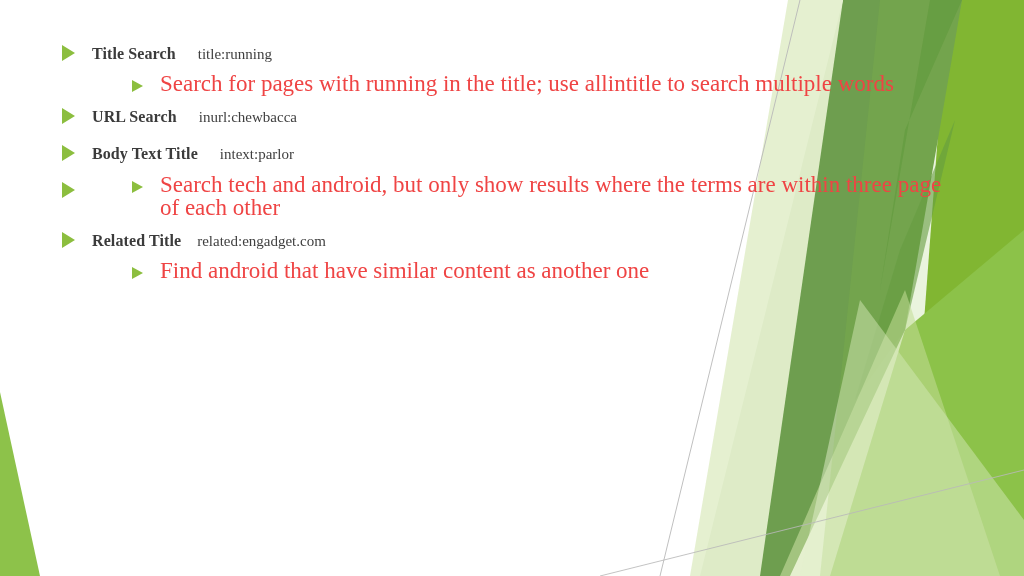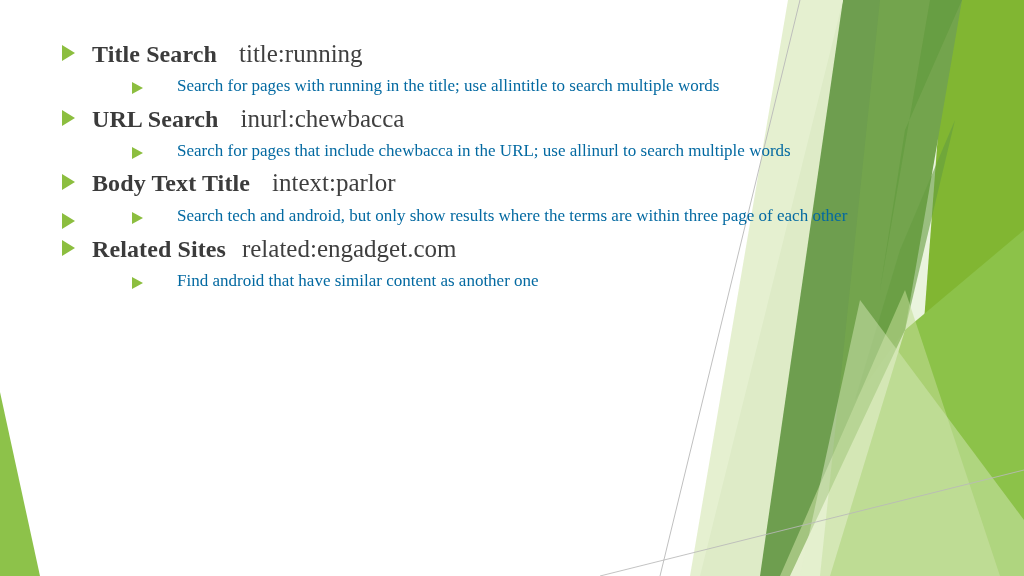--- a/index.html
+++ b/index.html
@@ -86,46 +86,45 @@
     top: 9px;
     border-width: 8px 0 8px 13px;
   }
   li.item2 > .bullet {
     top: 8px;
     border-width: 6.5px 0 6.5px 11px;
   }
 
   .head {
     font-weight: bold;
-    font-size: 24px;
+    font-size: 16px;
     color: #3B3B3B;
     letter-spacing: 0.1px;
   }
 
   .code {
     font-weight: normal;
-    font-size: 25px;
+    font-size: 15px;
     color: #3F3F3F;
   }
   .gap-wide { display: inline-block; width: 22px; }
   .gap-med  { display: inline-block; width: 16px; }
   .gap-narrow { display: inline-block; width: 8px; }
 
   .row1 {
     line-height: 35px;
     white-space: nowrap;
   }
 
   .desc {
-    font-size: 17px;
+    font-size: 23px;
     line-height: 23.5px;
-    color: #0369a1;
+    color: #ef4444;
     display: block;
     max-width: 830px;
-    margin-left: 17px;
   }
 
   li.item2 { margin-bottom: 3px; }
 </style>
 </head>
 <body>
 
 <div id="slide">
 
   <svg id="deco-right" viewBox="0 0 1024 576" preserveAspectRatio="none" xmlns="http://www.w3.org/2000/svg">
@@ -166,26 +165,20 @@
             <span class="desc">Search for pages with running in the title; use allintitle to search multiple words</span>
           </li>
         </ul>
       </li>
 
       <li class="item1">
         <span class="bullet"></span>
         <div class="row1">
           <span class="head">URL Search</span><span class="gap-wide"></span><span class="code">inurl:chewbacca</span>
         </div>
-        <ul class="lvl2">
-          <li class="item2">
-            <span class="bullet"></span>
-            <span class="desc">Search for pages that include chewbacca in the URL; use allinurl to search multiple words</span>
-          </li>
-        </ul>
       </li>
 
       <li class="item1">
         <span class="bullet"></span>
         <div class="row1">
           <span class="head">Body Text Title</span><span class="gap-wide"></span><span class="code">intext:parlor</span>
         </div>
       </li>
 
       <li class="item1">
@@ -194,21 +187,21 @@
           <li class="item2">
             <span class="bullet"></span>
             <span class="desc">Search tech and android, but only show results where the terms are within three page of each other</span>
           </li>
         </ul>
       </li>
 
       <li class="item1">
         <span class="bullet"></span>
         <div class="row1">
-          <span class="head">Related Sites</span><span class="gap-med"></span><span class="code">related:engadget.com</span>
+          <span class="head">Related Title</span><span class="gap-med"></span><span class="code">related:engadget.com</span>
         </div>
         <ul class="lvl2">
           <li class="item2">
             <span class="bullet"></span>
             <span class="desc">Find android that have similar content as another one</span>
           </li>
         </ul>
       </li>
 
     </ul>

